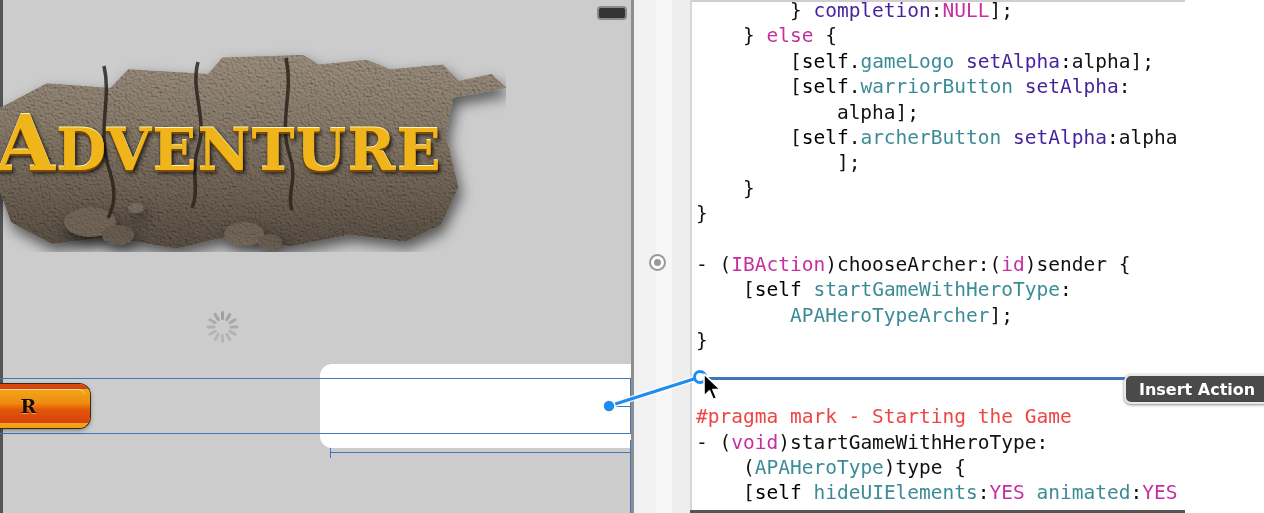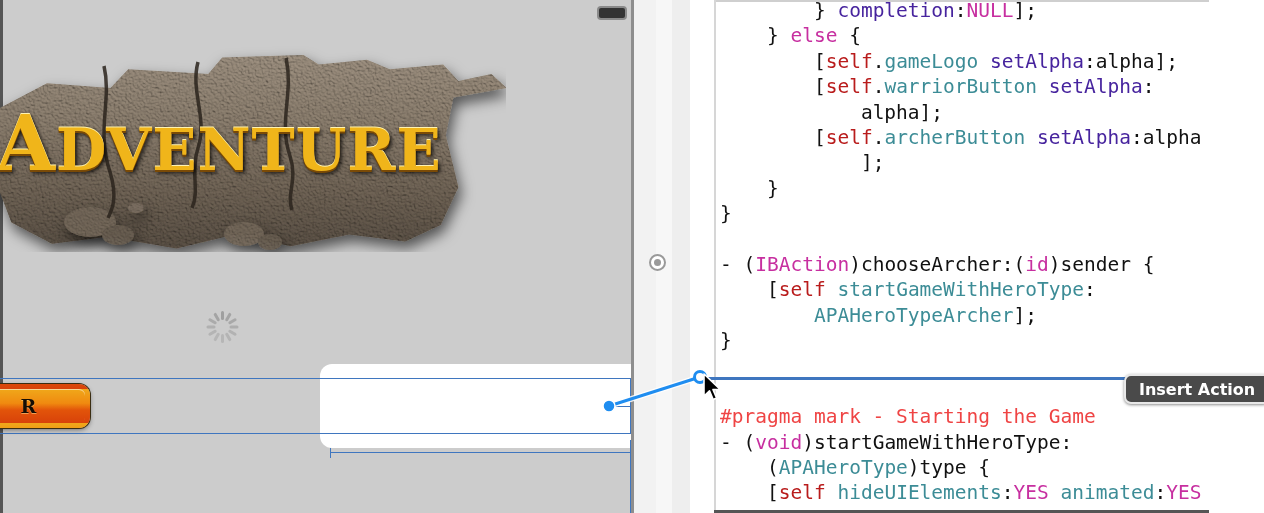--- a/index.html
+++ b/index.html
@@ -54,29 +54,29 @@
 
   
   #gutter{position:absolute;left:634px;top:0;width:56px;height:513px;background:#f7f7f7;}
   #gutter .stripe-a{position:absolute;left:0;top:0;width:22px;height:513px;background:#f2f2f2;}
   #gutter .stripe-b{position:absolute;left:38px;top:0;width:18px;height:513px;background:#eee;}
   #method-marker{position:absolute;left:649px;top:254px;width:17px;height:17px;border-radius:50%;
     border:2px solid #9a9a9a;background:#fff;box-sizing:border-box;}
   #method-marker b{position:absolute;left:3px;top:3px;width:7px;height:7px;border-radius:50%;background:#9a9a9a;display:block;}
 
   
-  #code{position:absolute;left:690px;top:0;width:495px;height:513px;background:#fff;overflow:hidden;margin-left:24px;}
+  #code{position:absolute;left:690px;top:0;width:495px;height:513px;background:#fff;overflow:hidden;}
   #code .top-rule{position:absolute;left:0;top:0;width:574px;height:2px;background:#cfcfcf;}
   #code .left-rule{position:absolute;left:0;top:0;width:2px;height:513px;background:#d6d6d6;}
   #code .bottom-rule{position:absolute;left:0;bottom:0;width:574px;height:3px;background:#555;}
   #code-lines{position:absolute;left:6px;top:-2px;width:600px;
     font-family:"DejaVu Sans Mono","Liberation Mono",monospace;font-size:19.5px;line-height:25.4px;
     white-space:pre;color:#111;}
   .ln{height:25.4px;}
-  .k-self{color:#b91c1c;}
+  .k-self{color:#000000;}
   .k-prop{color:#3c8c96;}
   .k-msg{color:#47249e;}
   .k-type{color:#c72fa0;}
   .k-pragma{color:#ef4444;}
   .k-plain{color:#111;}
 
   
   #tooltip{position:absolute;left:1124px;top:374px;height:30px;padding:0 13px;
     display:flex;align-items:center;border-radius:7px;background:#4a4a4a;
     border:2px solid #e8e8e8;box-shadow:0 1px 3px rgba(0,0,0,.45);box-sizing:border-box;}

